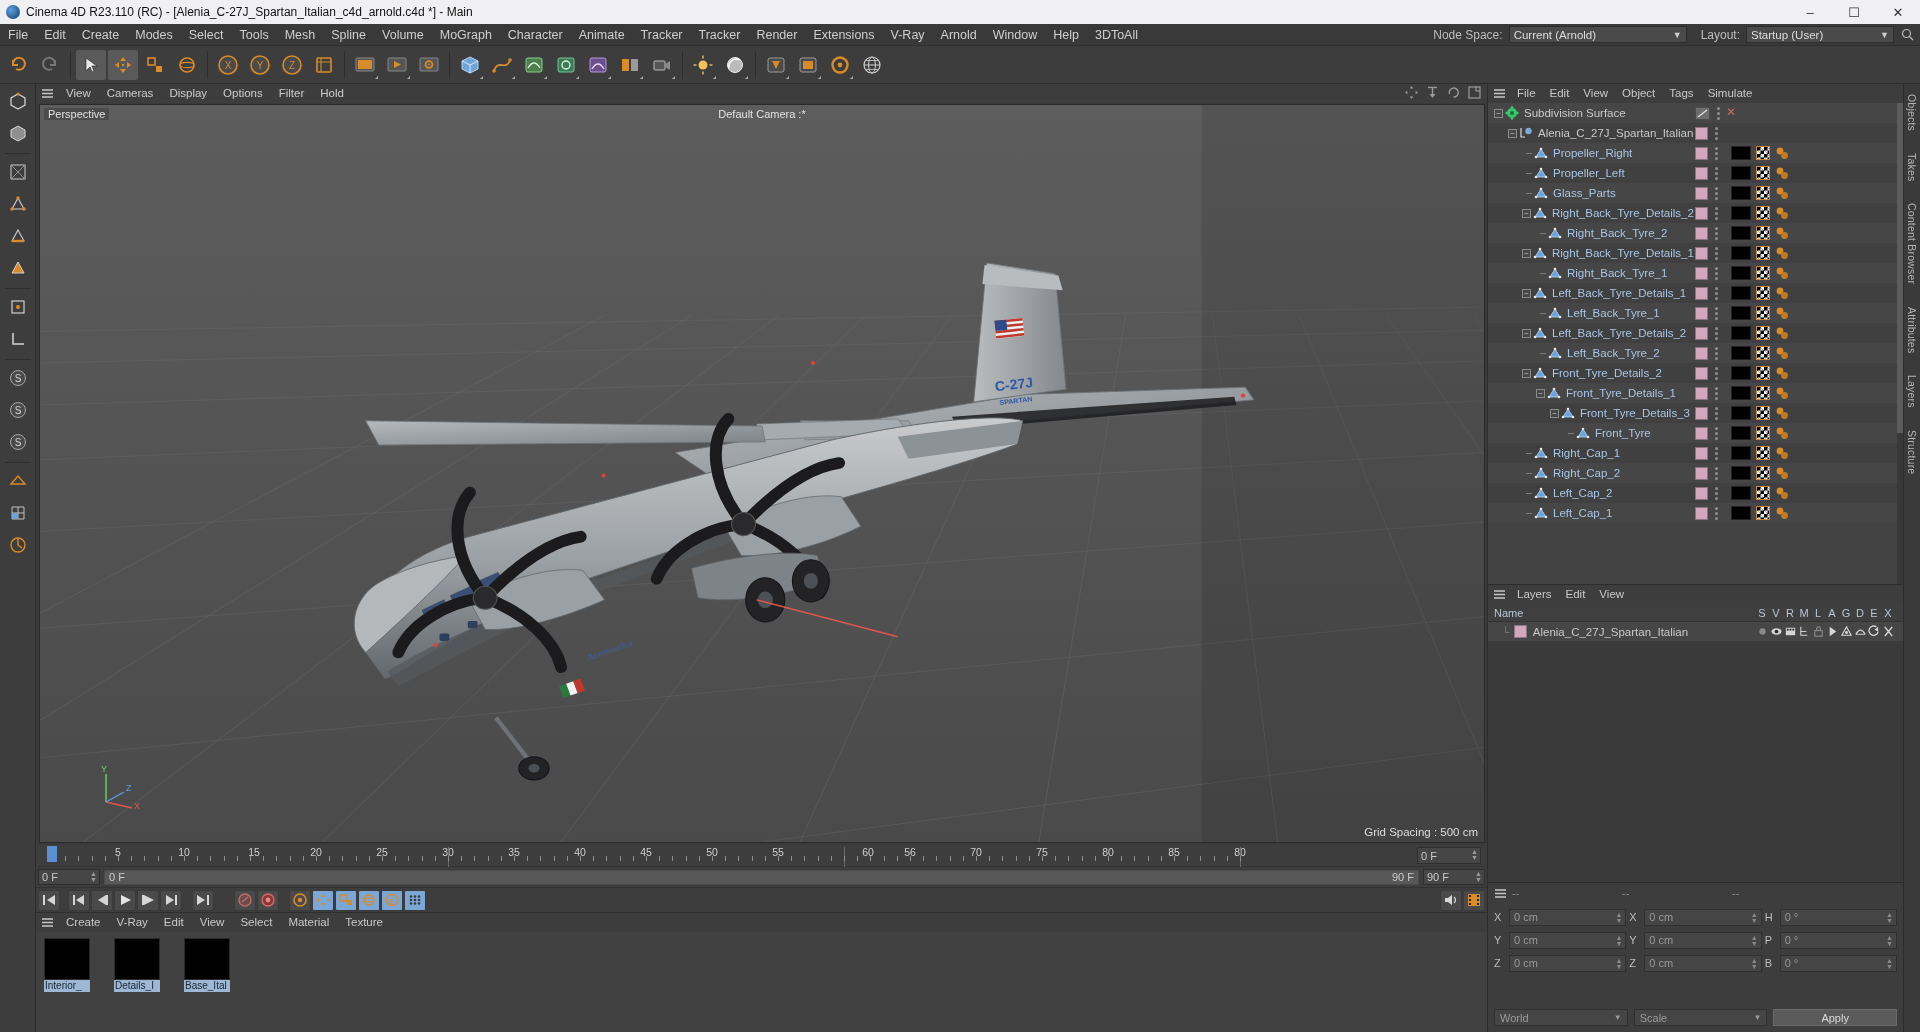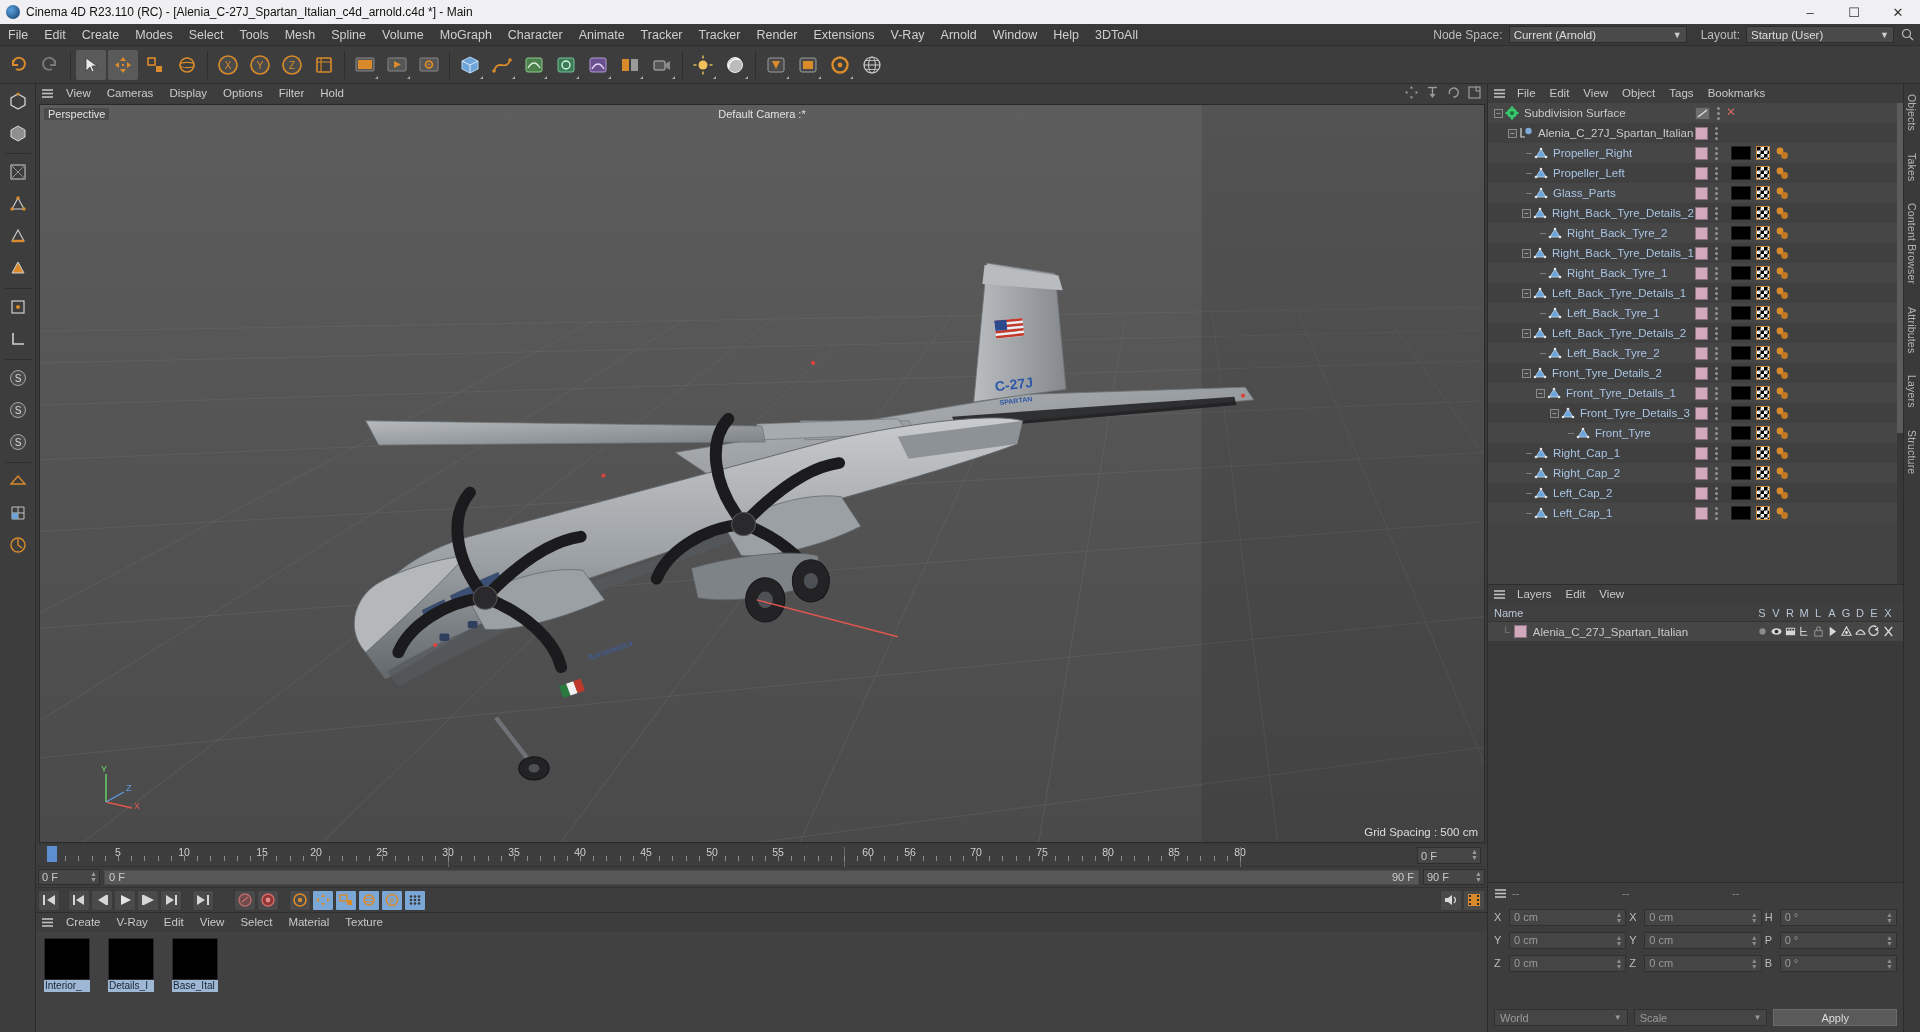--- a/index.html
+++ b/index.html
@@ -93,21 +93,21 @@
     padding:0 2px;flex:0 0 25px;border-top:1px solid #333;}
   .trbtn{width:22px;height:21px;display:flex;align-items:center;justify-content:center;
      background:#4a4a4a;border:1px solid #3a3a3a;border-radius:2px;}
   .trbtn.blue{background:#7ba7d7;}
 
   
   .matmgr{flex:0 0 120px;background:#3d3d3d;border-top:1px solid #2e2e2e;display:flex;
     flex-direction:column;}
   .mm-hdr{height:19px;display:flex;align-items:center;font-size:11.5px;}
   .mm-hdr .mi{padding:0 8px;line-height:19px;}
-  .mm-body{flex:1;display:flex;padding:6px 8px;gap:18px;background:#414141;}
+  .mm-body{flex:1;display:flex;padding:6px 8px;gap:24px;background:#414141;}
   .mat{width:46px;}
   .mat .sw{width:46px;height:42px;background:#000;border:1px solid #2a2a2a;}
   .mat .nm{font-size:10px;background:#9db7d4;color:#1b2733;text-align:left;
      white-space:nowrap;overflow:hidden;height:12px;line-height:12px;padding-left:1px;}
 
   
   .statusbar{flex:0 0 22px;background:#3a3a3a;display:flex;align-items:center;
      font-size:11.5px;color:#c2c2c2;border-top:1px solid #2e2e2e;}
   .statusbar .hamb{width:22px;display:flex;align-items:center;justify-content:center;}
 
@@ -740,21 +740,21 @@
             </svg>
           </div>
         </div>
       </div>
 
       <div class="timeline">
         <div class="tl-ruler" id="tl-ruler">
             <div class="tl-lab" style="left: 14px;">0</div>
             <div class="tl-lab" style="left: 80px;">5</div>
             <div class="tl-lab" style="left: 146px;">10</div>
-            <div class="tl-lab" style="left: 224px;">15</div>
+            <div class="tl-lab" style="left: 216px;">15</div>
             <div class="tl-lab" style="left: 278px;">20</div>
             <div class="tl-lab" style="left: 344px;">25</div>
             <div class="tl-lab" style="left: 410px;">30</div>
             <div class="tl-tickM" style="left: 410px;"></div>
             <div class="tl-lab" style="left: 476px;">35</div>
             <div class="tl-lab" style="left: 542px;">40</div>
             <div class="tl-lab" style="left: 608px;">45</div>
             <div class="tl-lab" style="left: 674px;">50</div>
             <div class="tl-lab" style="left: 740px;">55</div>
             <div class="tl-lab" style="left: 806px; margin-left: 24px;">60</div>
@@ -1055,21 +1055,21 @@
                   <line x1="1" y1="5.5" x2="12" y2="5.5"></line>
                   <line x1="1" y1="9" x2="12" y2="9"></line>
                 </g>
               </svg>
           </div>
           <div class="mi">File</div>
           <div class="mi">Edit</div>
           <div class="mi">View</div>
           <div class="mi">Object</div>
           <div class="mi">Tags</div>
-          <div class="mi">Bookmarks</div>
+          <div class="mi">Simulate</div>
         </div>
         <div class="obj-list" id="obj-list">
           <div class="orow">
               <span class="otree" style="padding-left: 6px;">
                 <span class="plusbox">−</span>
                 <svg width="14" height="14" viewBox="0 0 14 14">
                   <circle cx="7" cy="7" r="5" fill="#37c96b"></circle>
                   <circle cx="7" cy="7" r="2" fill="#1c6b39"></circle>
                   <g fill="#37c96b">
                     <circle cx="1.6" cy="7" r="1.3"></circle>

